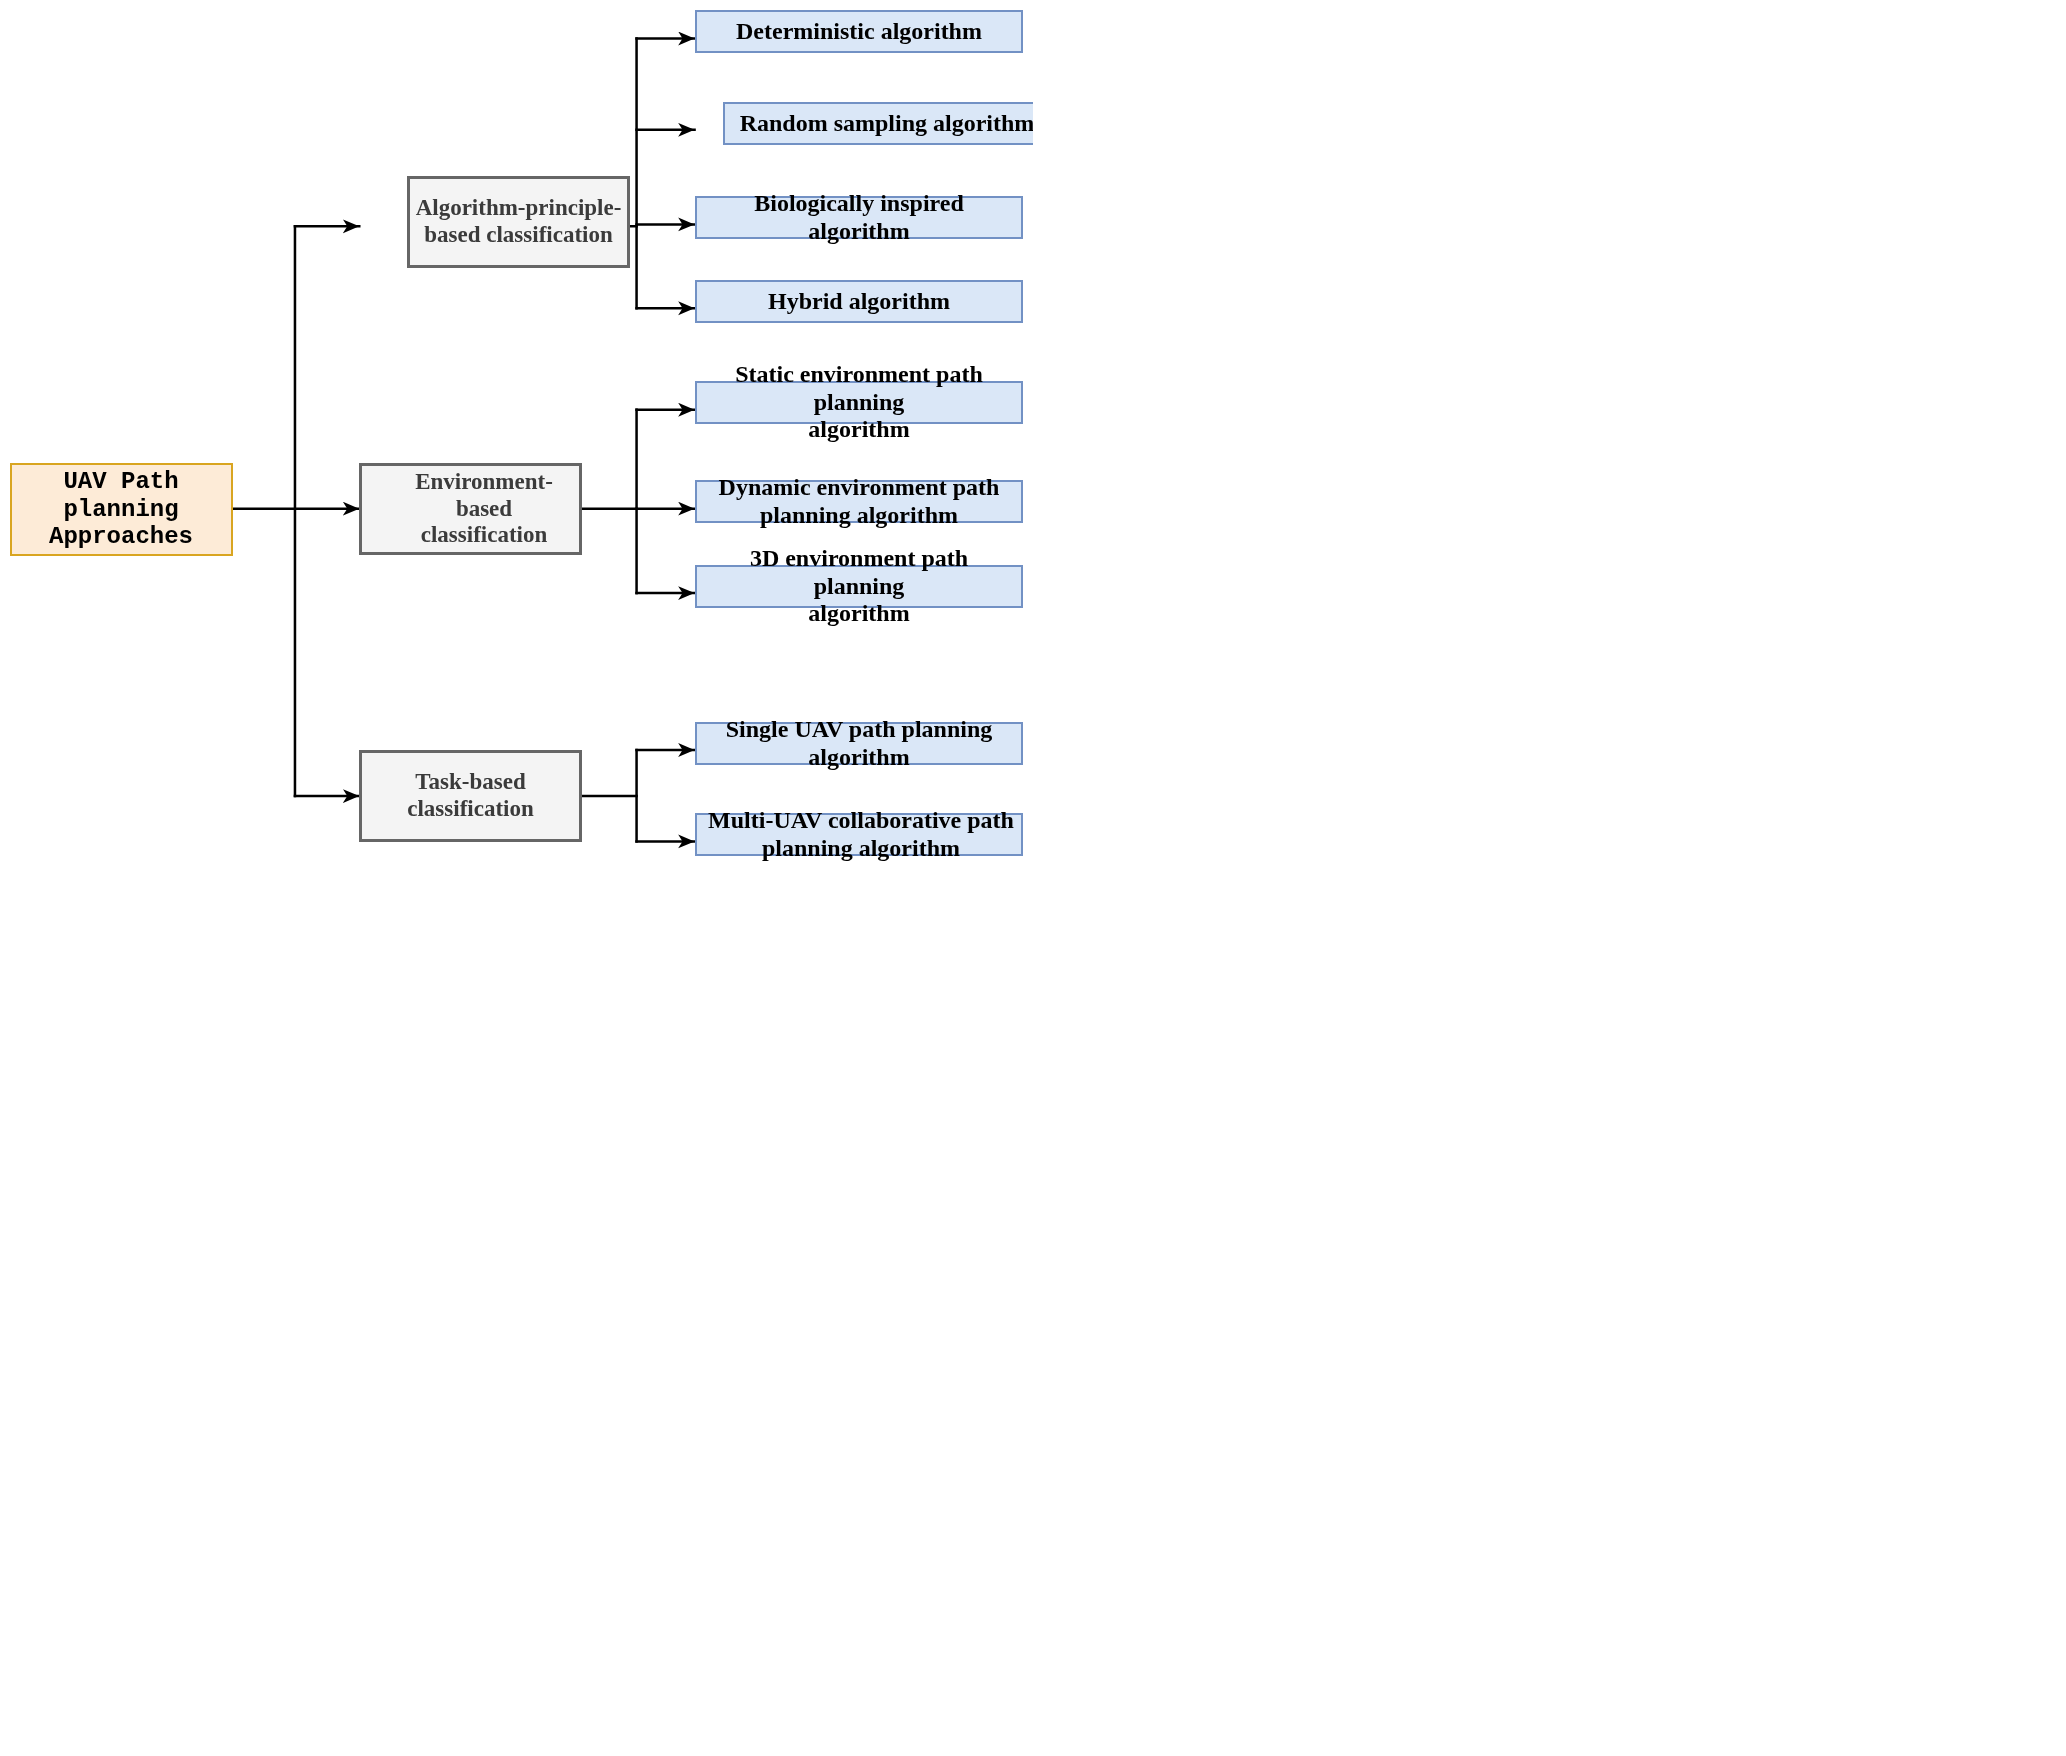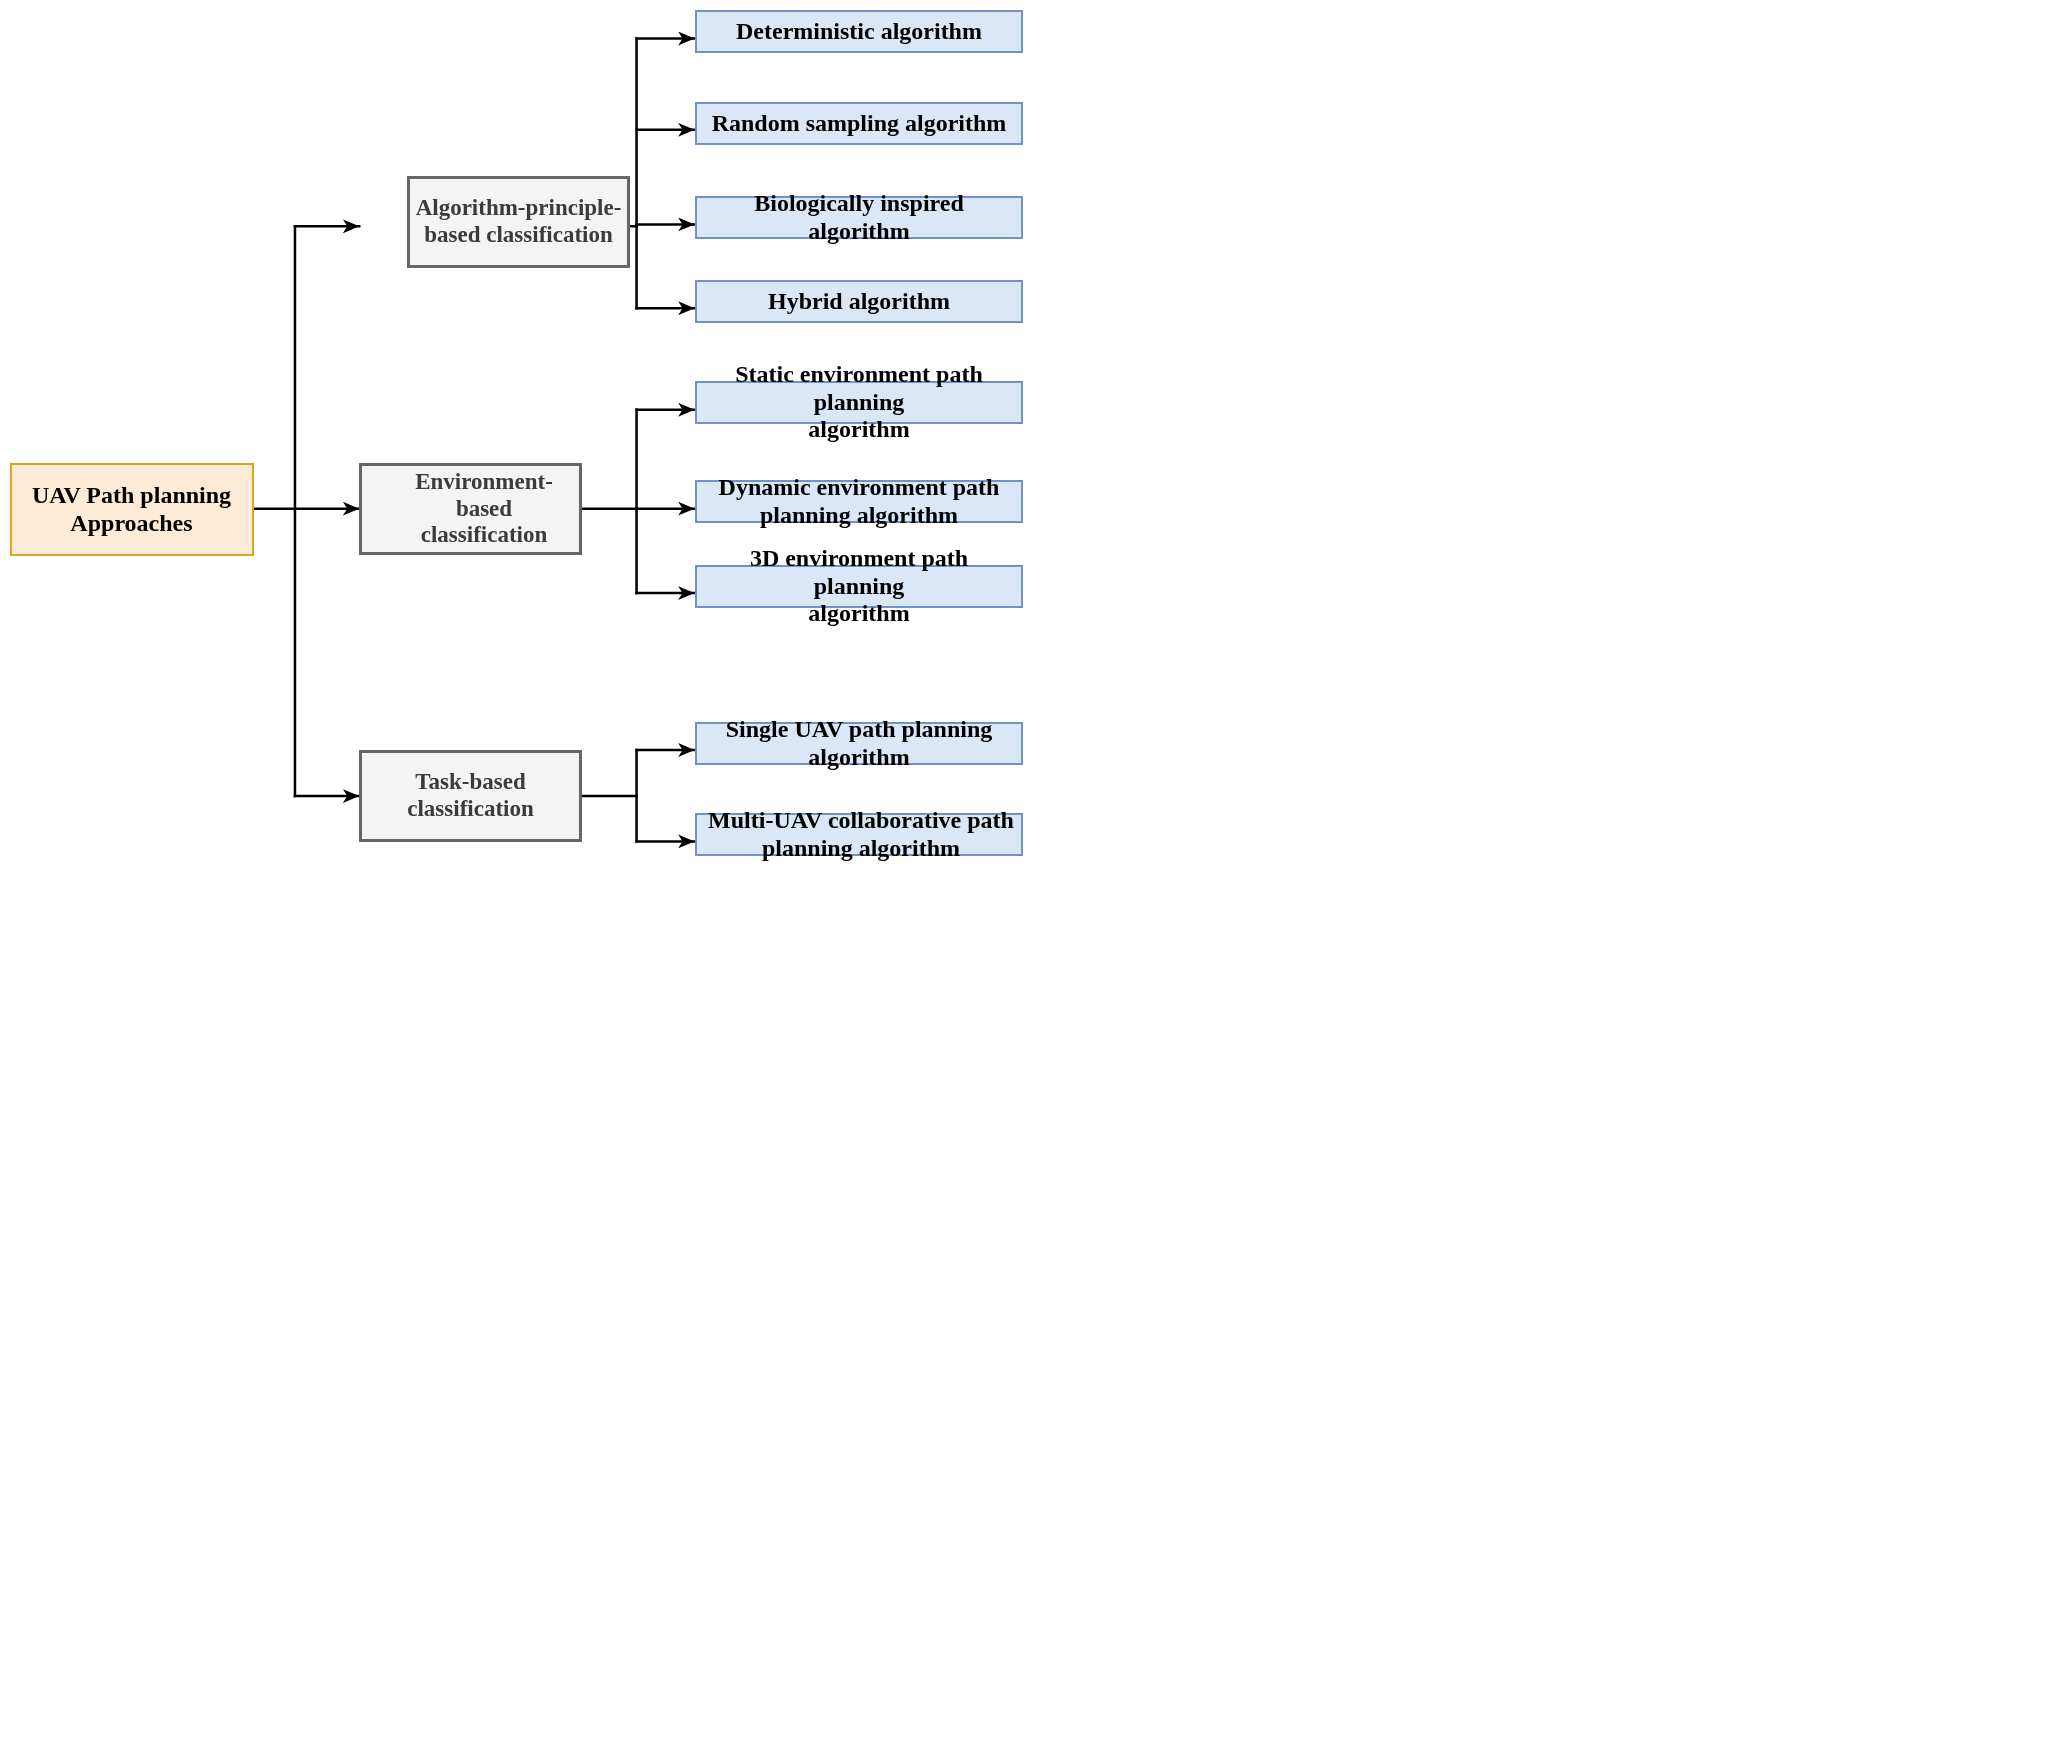--- a/index.html
+++ b/index.html
@@ -43,45 +43,46 @@
     align-items:center;
     justify-content:center;
     text-align:center;
     font-weight:bold;
     white-space:pre-line;
     box-sizing:border-box;
     line-height:1.16;
     padding:1.3px 5px;
   }
   .node-root{
-    left:9.5px;top:463px;width:244px;height:93px;
+    left:9.5px;top:463px;width:223px;height:93px;
     background:var(--root-fill);
     border:2.5px solid var(--root-border);
     color:#000000;
     font-size:24px;
+    font-family:Liberation Mono, monospace;
   }
   .node-category{
     left:359px;width:223px;height:92px;
     background:var(--category-fill);
     border:3.2px solid var(--category-border);
     color:var(--category-text);
     font-size:23px;
   }
   .cat-0{top:176px;margin-left:48px;}
   .cat-1{top:463px;padding-left:32px;}
   .cat-2{top:750px;}
   .node-leaf{
     left:695px;width:328px;height:43px;
     background:var(--leaf-fill);
     border:2.5px solid var(--leaf-border);
     color:var(--leaf-text);
     font-size:24px;
   }
   .leaf-0-0{top:10px;}
-  .leaf-0-1{top:102px;}
+  .leaf-0-1{top:102px;margin-left:28px;}
   .leaf-0-2{top:196px;}
   .leaf-0-3{top:280px;}
   .leaf-1-0{top:381px;}
   .leaf-1-1{top:480px;}
   .leaf-1-2{top:565px;}
   .leaf-2-0{top:722px;}
   .leaf-2-1{top:813px;padding-left:9px;}
 </style>
 </head>
 <body>

